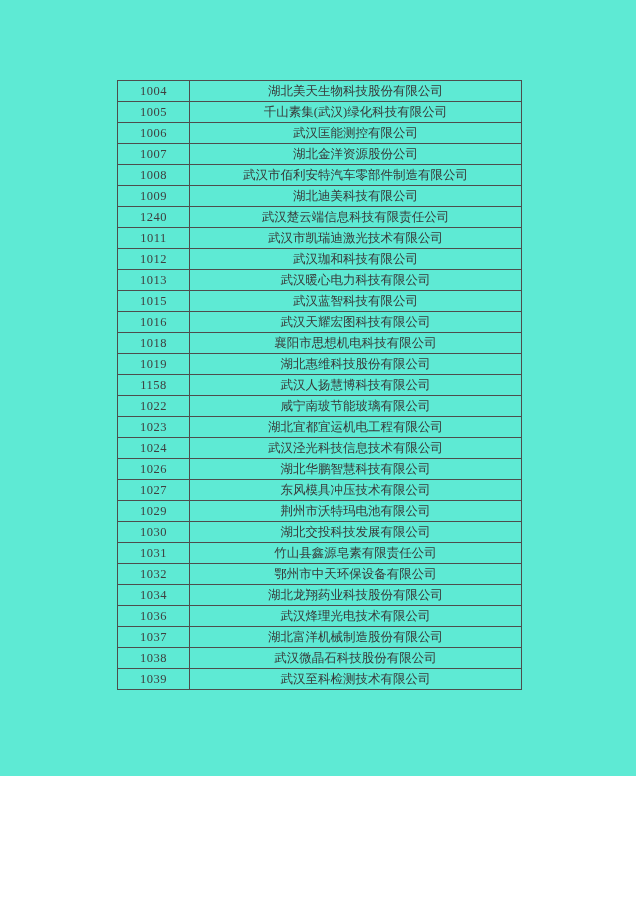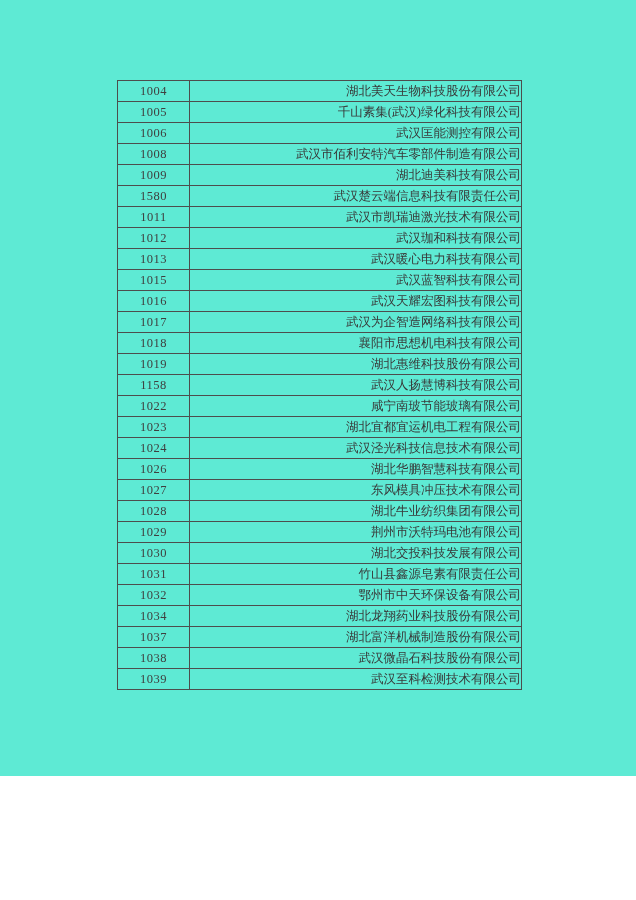--- a/index.html
+++ b/index.html
@@ -39,21 +39,21 @@
   }
   td.id-cell {
     width: 71px;
     text-align: center;
     letter-spacing: 0.5px;
     font-family: "Liberation Serif", "DejaVu Serif", serif;
     color: #3f3f3f;
   }
   td.name-cell {
     width: 331px;
-    text-align: right;
+    text-align: center;
     padding-left: 14px;
     color: #383838;
   }
 </style>
 </head>
 <body>
 
 <div class="page">
   <table class="company-table">
     <tbody id="table-body">
@@ -63,29 +63,33 @@
         </tr>
         <tr>
           <td class="id-cell">1005</td>
           <td class="name-cell">千山素集(武汉)绿化科技有限公司</td>
         </tr>
         <tr>
           <td class="id-cell">1006</td>
           <td class="name-cell">武汉匡能测控有限公司</td>
         </tr>
         <tr>
+          <td class="id-cell">1007</td>
+          <td class="name-cell">湖北金洋资源股份公司</td>
+        </tr>
+        <tr>
           <td class="id-cell">1008</td>
           <td class="name-cell">武汉市佰利安特汽车零部件制造有限公司</td>
         </tr>
         <tr>
           <td class="id-cell">1009</td>
           <td class="name-cell">湖北迪美科技有限公司</td>
         </tr>
         <tr>
-          <td class="id-cell">1580</td>
+          <td class="id-cell">1240</td>
           <td class="name-cell">武汉楚云端信息科技有限责任公司</td>
         </tr>
         <tr>
           <td class="id-cell">1011</td>
           <td class="name-cell">武汉市凯瑞迪激光技术有限公司</td>
         </tr>
         <tr>
           <td class="id-cell">1012</td>
           <td class="name-cell">武汉珈和科技有限公司</td>
         </tr>
@@ -93,24 +97,20 @@
           <td class="id-cell">1013</td>
           <td class="name-cell">武汉暖心电力科技有限公司</td>
         </tr>
         <tr>
           <td class="id-cell">1015</td>
           <td class="name-cell">武汉蓝智科技有限公司</td>
         </tr>
         <tr>
           <td class="id-cell">1016</td>
           <td class="name-cell">武汉天耀宏图科技有限公司</td>
-        </tr>
-        <tr>
-          <td class="id-cell">1017</td>
-          <td class="name-cell">武汉为企智造网络科技有限公司</td>
         </tr>
         <tr>
           <td class="id-cell">1018</td>
           <td class="name-cell">襄阳市思想机电科技有限公司</td>
         </tr>
         <tr>
           <td class="id-cell">1019</td>
           <td class="name-cell">湖北惠维科技股份有限公司</td>
         </tr>
         <tr>
@@ -131,44 +131,44 @@
         </tr>
         <tr>
           <td class="id-cell">1026</td>
           <td class="name-cell">湖北华鹏智慧科技有限公司</td>
         </tr>
         <tr>
           <td class="id-cell">1027</td>
           <td class="name-cell">东风模具冲压技术有限公司</td>
         </tr>
         <tr>
-          <td class="id-cell">1028</td>
-          <td class="name-cell">湖北牛业纺织集团有限公司</td>
-        </tr>
-        <tr>
           <td class="id-cell">1029</td>
           <td class="name-cell">荆州市沃特玛电池有限公司</td>
         </tr>
         <tr>
           <td class="id-cell">1030</td>
           <td class="name-cell">湖北交投科技发展有限公司</td>
         </tr>
         <tr>
           <td class="id-cell">1031</td>
           <td class="name-cell">竹山县鑫源皂素有限责任公司</td>
         </tr>
         <tr>
           <td class="id-cell">1032</td>
           <td class="name-cell">鄂州市中天环保设备有限公司</td>
         </tr>
         <tr>
           <td class="id-cell">1034</td>
           <td class="name-cell">湖北龙翔药业科技股份有限公司</td>
         </tr>
         <tr>
+          <td class="id-cell">1036</td>
+          <td class="name-cell">武汉烽理光电技术有限公司</td>
+        </tr>
+        <tr>
           <td class="id-cell">1037</td>
           <td class="name-cell">湖北富洋机械制造股份有限公司</td>
         </tr>
         <tr>
           <td class="id-cell">1038</td>
           <td class="name-cell">武汉微晶石科技股份有限公司</td>
         </tr>
         <tr>
           <td class="id-cell">1039</td>
           <td class="name-cell">武汉至科检测技术有限公司</td>

